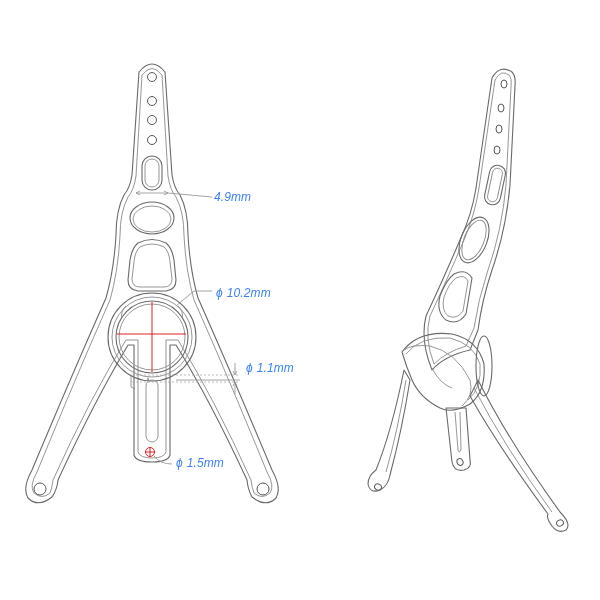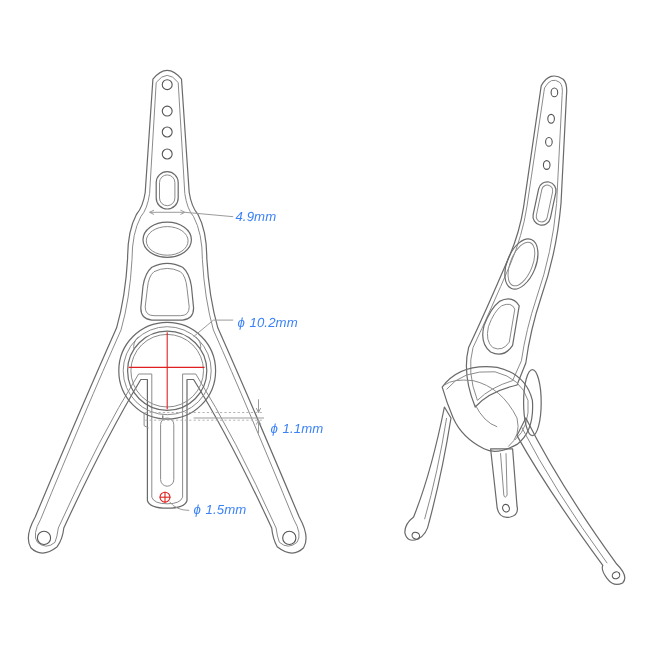--- a/index.html
+++ b/index.html
@@ -123,18 +123,18 @@
     <ellipse class="h" cx="560" cy="523" rx="3.5" ry="3" transform="rotate(-30 560 523)"></ellipse>
   </g>
 </svg>
 
 <div class="label" style="left:214px; top:190px;">
   <span>4.9mm</span>
 </div>
 <div class="label" style="left:216px; top:286px;">
   <span class="sym">ϕ</span><span>10.2mm</span>
 </div>
-<div class="label" style="left:246px; top:383px;">
+<div class="label" style="left:246px; top:361px;">
   <span class="sym">ϕ</span><span>1.1mm</span>
 </div>
 <div class="label" style="left:176px; top:456px;">
   <span class="sym">ϕ</span><span>1.5mm</span>
 </div>
 
 </body></html>

